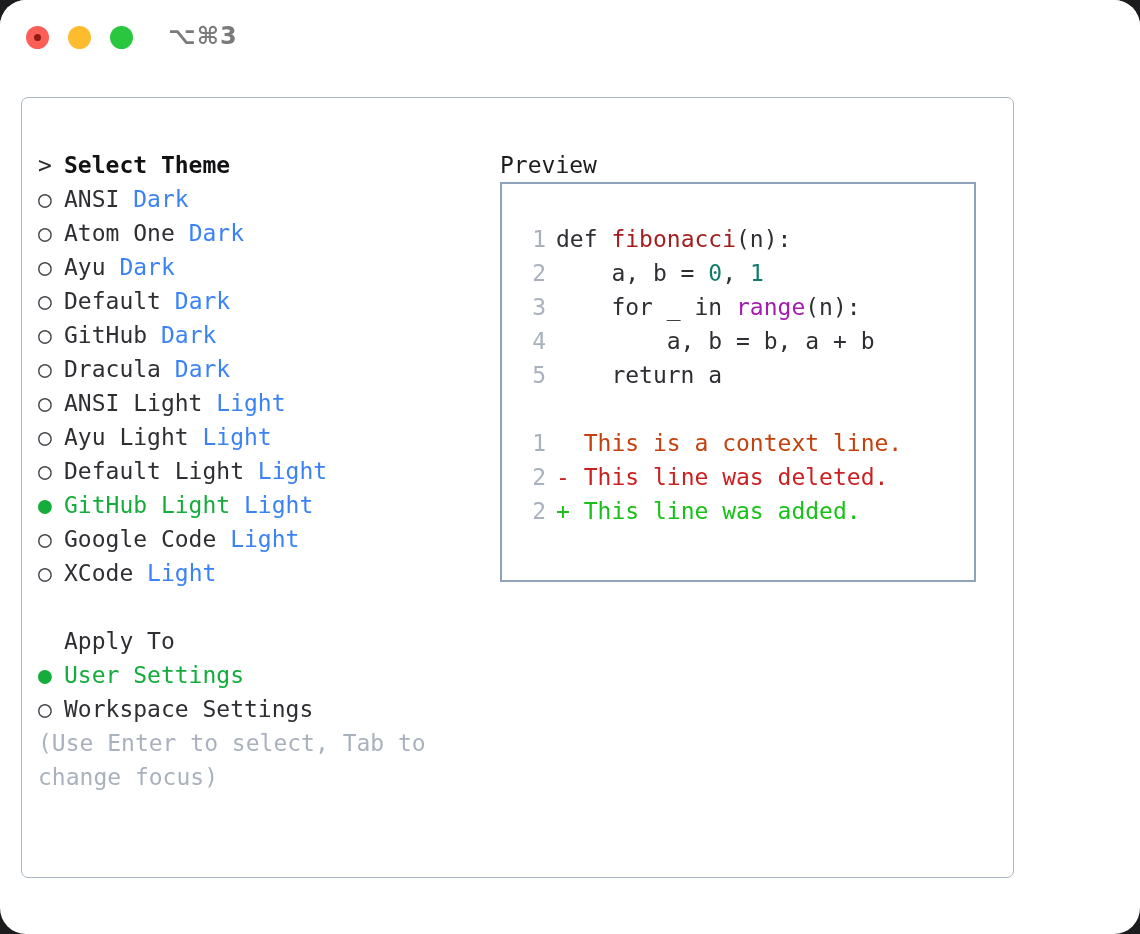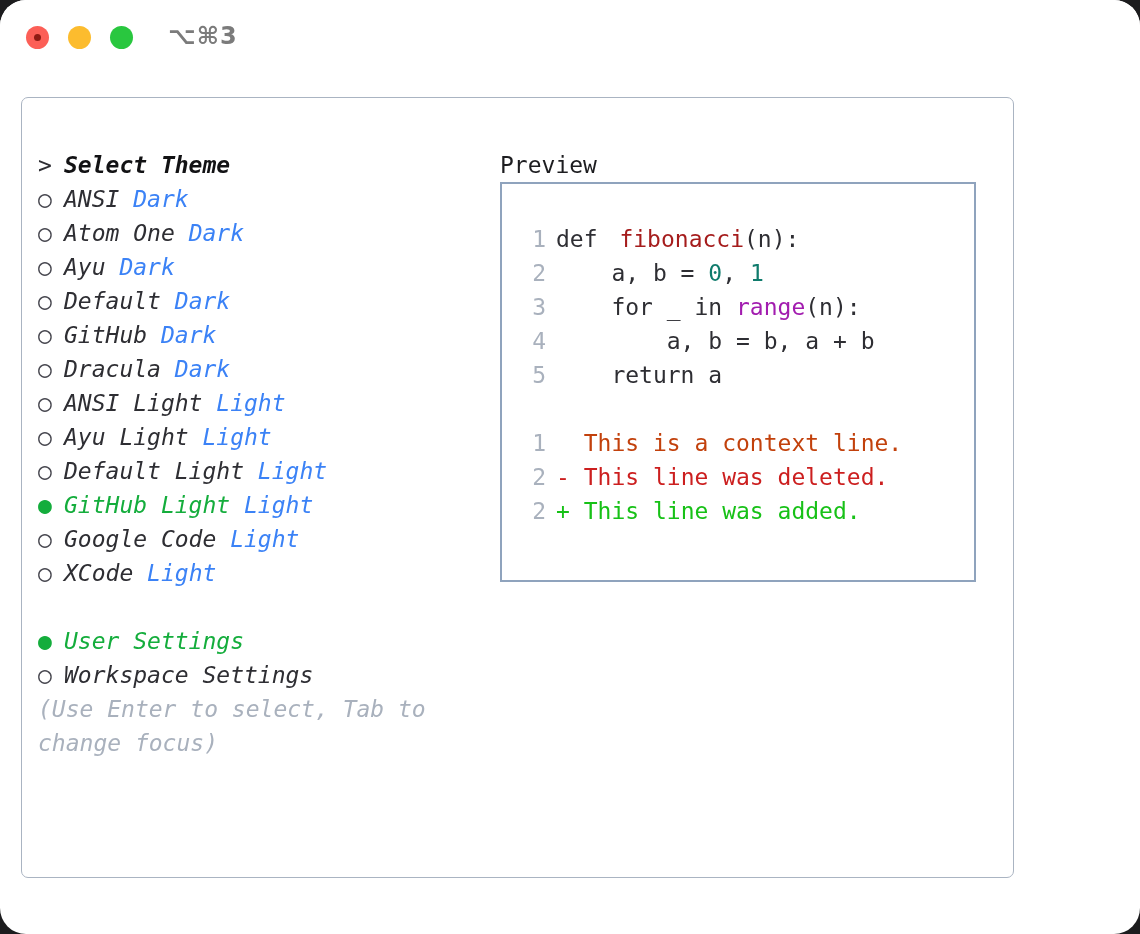--- a/index.html
+++ b/index.html
@@ -78,21 +78,20 @@
     border-radius: 7px;
     background: #ffffff;
     box-sizing: border-box;
   }
 
   
   .left-col {
     position: absolute;
     left: 16px; top: 50px;
     width: 430px;
-    font-style: italic;
   }
   .row {
     height: 34px;
     line-height: 34px;
     font-size: 23px;
     white-space: nowrap;
     color: #2e2e33;
   }
   .marker {
     display: inline-block;
@@ -144,21 +143,21 @@
     white-space: pre;
     color: #2e2e33;
   }
   .ln {
     display: inline-block;
     width: 26px;
     text-align: right;
     color: #a9b1bd;
     margin-right: 10px;
   }
-  .tok-fn   { color: #a51c1c; margin-left: 8px; }
+  .tok-fn   { color: #a51c1c; }
   .tok-num  { color: #0f7b6c; }
   .tok-call { color: #a21caf; }
   .tok-plain{ color: #2e2e33; text-align: center; }
 
   .diff-gap { height: 34px; }
   .diff-ctx { color: #c2410c; }
   .diff-del { color: #cc1f1f; }
   .diff-add { color: #17c117; }
 </style>
 </head>
@@ -193,20 +192,23 @@
           <div class="row"><span class="marker bullet-off">○</span><span class="label">ANSI Light</span><span class="suffix"> Light</span></div>
           <div class="row"><span class="marker bullet-off">○</span><span class="label">Ayu Light</span><span class="suffix"> Light</span></div>
           <div class="row"><span class="marker bullet-off">○</span><span class="label">Default Light</span><span class="suffix"> Light</span></div>
           <div class="row"><span class="marker bullet-on">●</span><span class="label selected">GitHub Light</span><span class="suffix"> Light</span></div>
           <div class="row"><span class="marker bullet-off">○</span><span class="label">Google Code</span><span class="suffix"> Light</span></div>
           <div class="row"><span class="marker bullet-off">○</span><span class="label">XCode</span><span class="suffix"> Light</span></div>
         </div>
 
       <div class="spacer"></div>
 
+      <div class="row">
+        <span class="marker"></span><span class="label">Apply To</span>
+      </div>
 
       <div id="apply-list">
           <div class="row"><span class="marker bullet-on">●</span><span class="label selected">User Settings</span></div>
           <div class="row"><span class="marker bullet-off">○</span><span class="label">Workspace Settings</span></div>
         </div>
 
       <div class="hint">(Use Enter to select, Tab to change focus)</div>
     </div>
 
     <div class="right-col">

